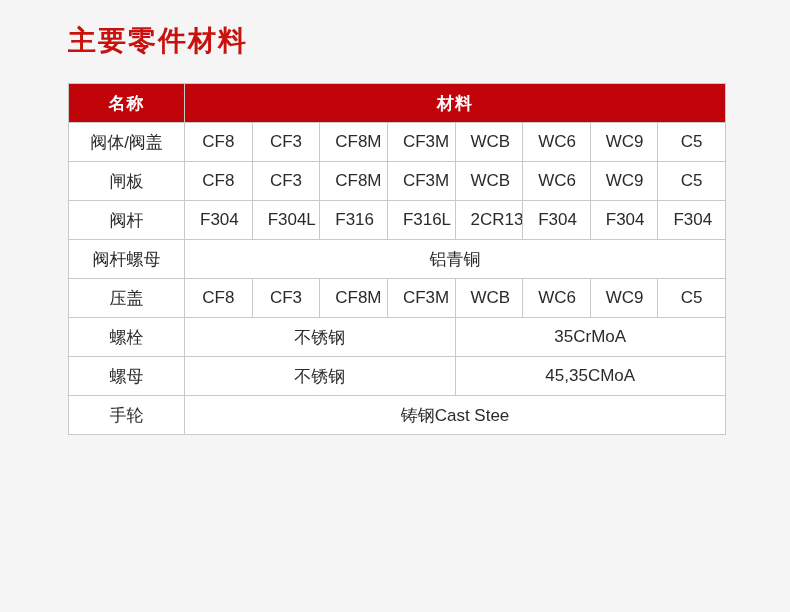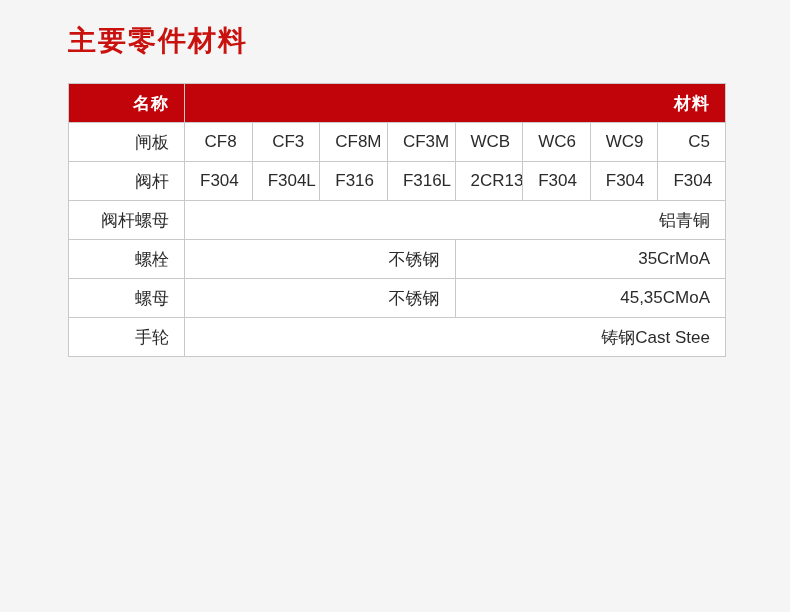--- a/index.html
+++ b/index.html
@@ -26,21 +26,21 @@
   }
   table.materials{
     position:absolute;left:68px;top:83px;width:658px;
     border-collapse:collapse;table-layout:fixed;
     background:var(--cell-bg);
   }
   table.materials col.col-name{width:116px;}
   table.materials th,
   table.materials td{
     border:1px solid var(--border-color);
-    height:39px;text-align:right;vertical-align:middle;
+    height:39px;text-align:center;vertical-align:middle;
     font-size:17px;color:var(--cell-text);font-weight:normal;
     padding:0 15px;white-space:nowrap;overflow:hidden;
   }
   table.materials thead th{
     background:var(--header-bg);color:var(--header-text);
     font-weight:bold;height:39px;letter-spacing:1px;
   }
 </style>
 </head>
 <body>
@@ -62,20 +62,31 @@
         <col>
     </colgroup>
     <thead>
       <tr>
         <th>名称</th>
         <th colspan="8">材料</th>
       </tr>
     </thead>
     <tbody>
       <tr>
+        <th>阀体/阀盖</th>
+        <td>CF8</td>
+        <td>CF3</td>
+        <td>CF8M</td>
+        <td>CF3M</td>
+        <td>WCB</td>
+        <td>WC6</td>
+        <td>WC9</td>
+        <td>C5</td>
+      </tr>
+      <tr>
         <th>闸板</th>
         <td>CF8</td>
         <td>CF3</td>
         <td>CF8M</td>
         <td>CF3M</td>
         <td>WCB</td>
         <td>WC6</td>
         <td>WC9</td>
         <td>C5</td>
       </tr>
@@ -88,20 +99,31 @@
         <td>2CR13</td>
         <td>F304</td>
         <td>F304</td>
         <td>F304</td>
       </tr>
       <tr>
         <th>阀杆螺母</th>
         <td colspan="8">铝青铜</td>
       </tr>
       <tr>
+        <th>压盖</th>
+        <td>CF8</td>
+        <td>CF3</td>
+        <td>CF8M</td>
+        <td>CF3M</td>
+        <td>WCB</td>
+        <td>WC6</td>
+        <td>WC9</td>
+        <td>C5</td>
+      </tr>
+      <tr>
         <th>螺栓</th>
         <td colspan="4">不锈钢</td>
         <td colspan="4">35CrMoA</td>
       </tr>
       <tr>
         <th>螺母</th>
         <td colspan="4">不锈钢</td>
         <td colspan="4">45,35CMoA</td>
       </tr>
       <tr>

